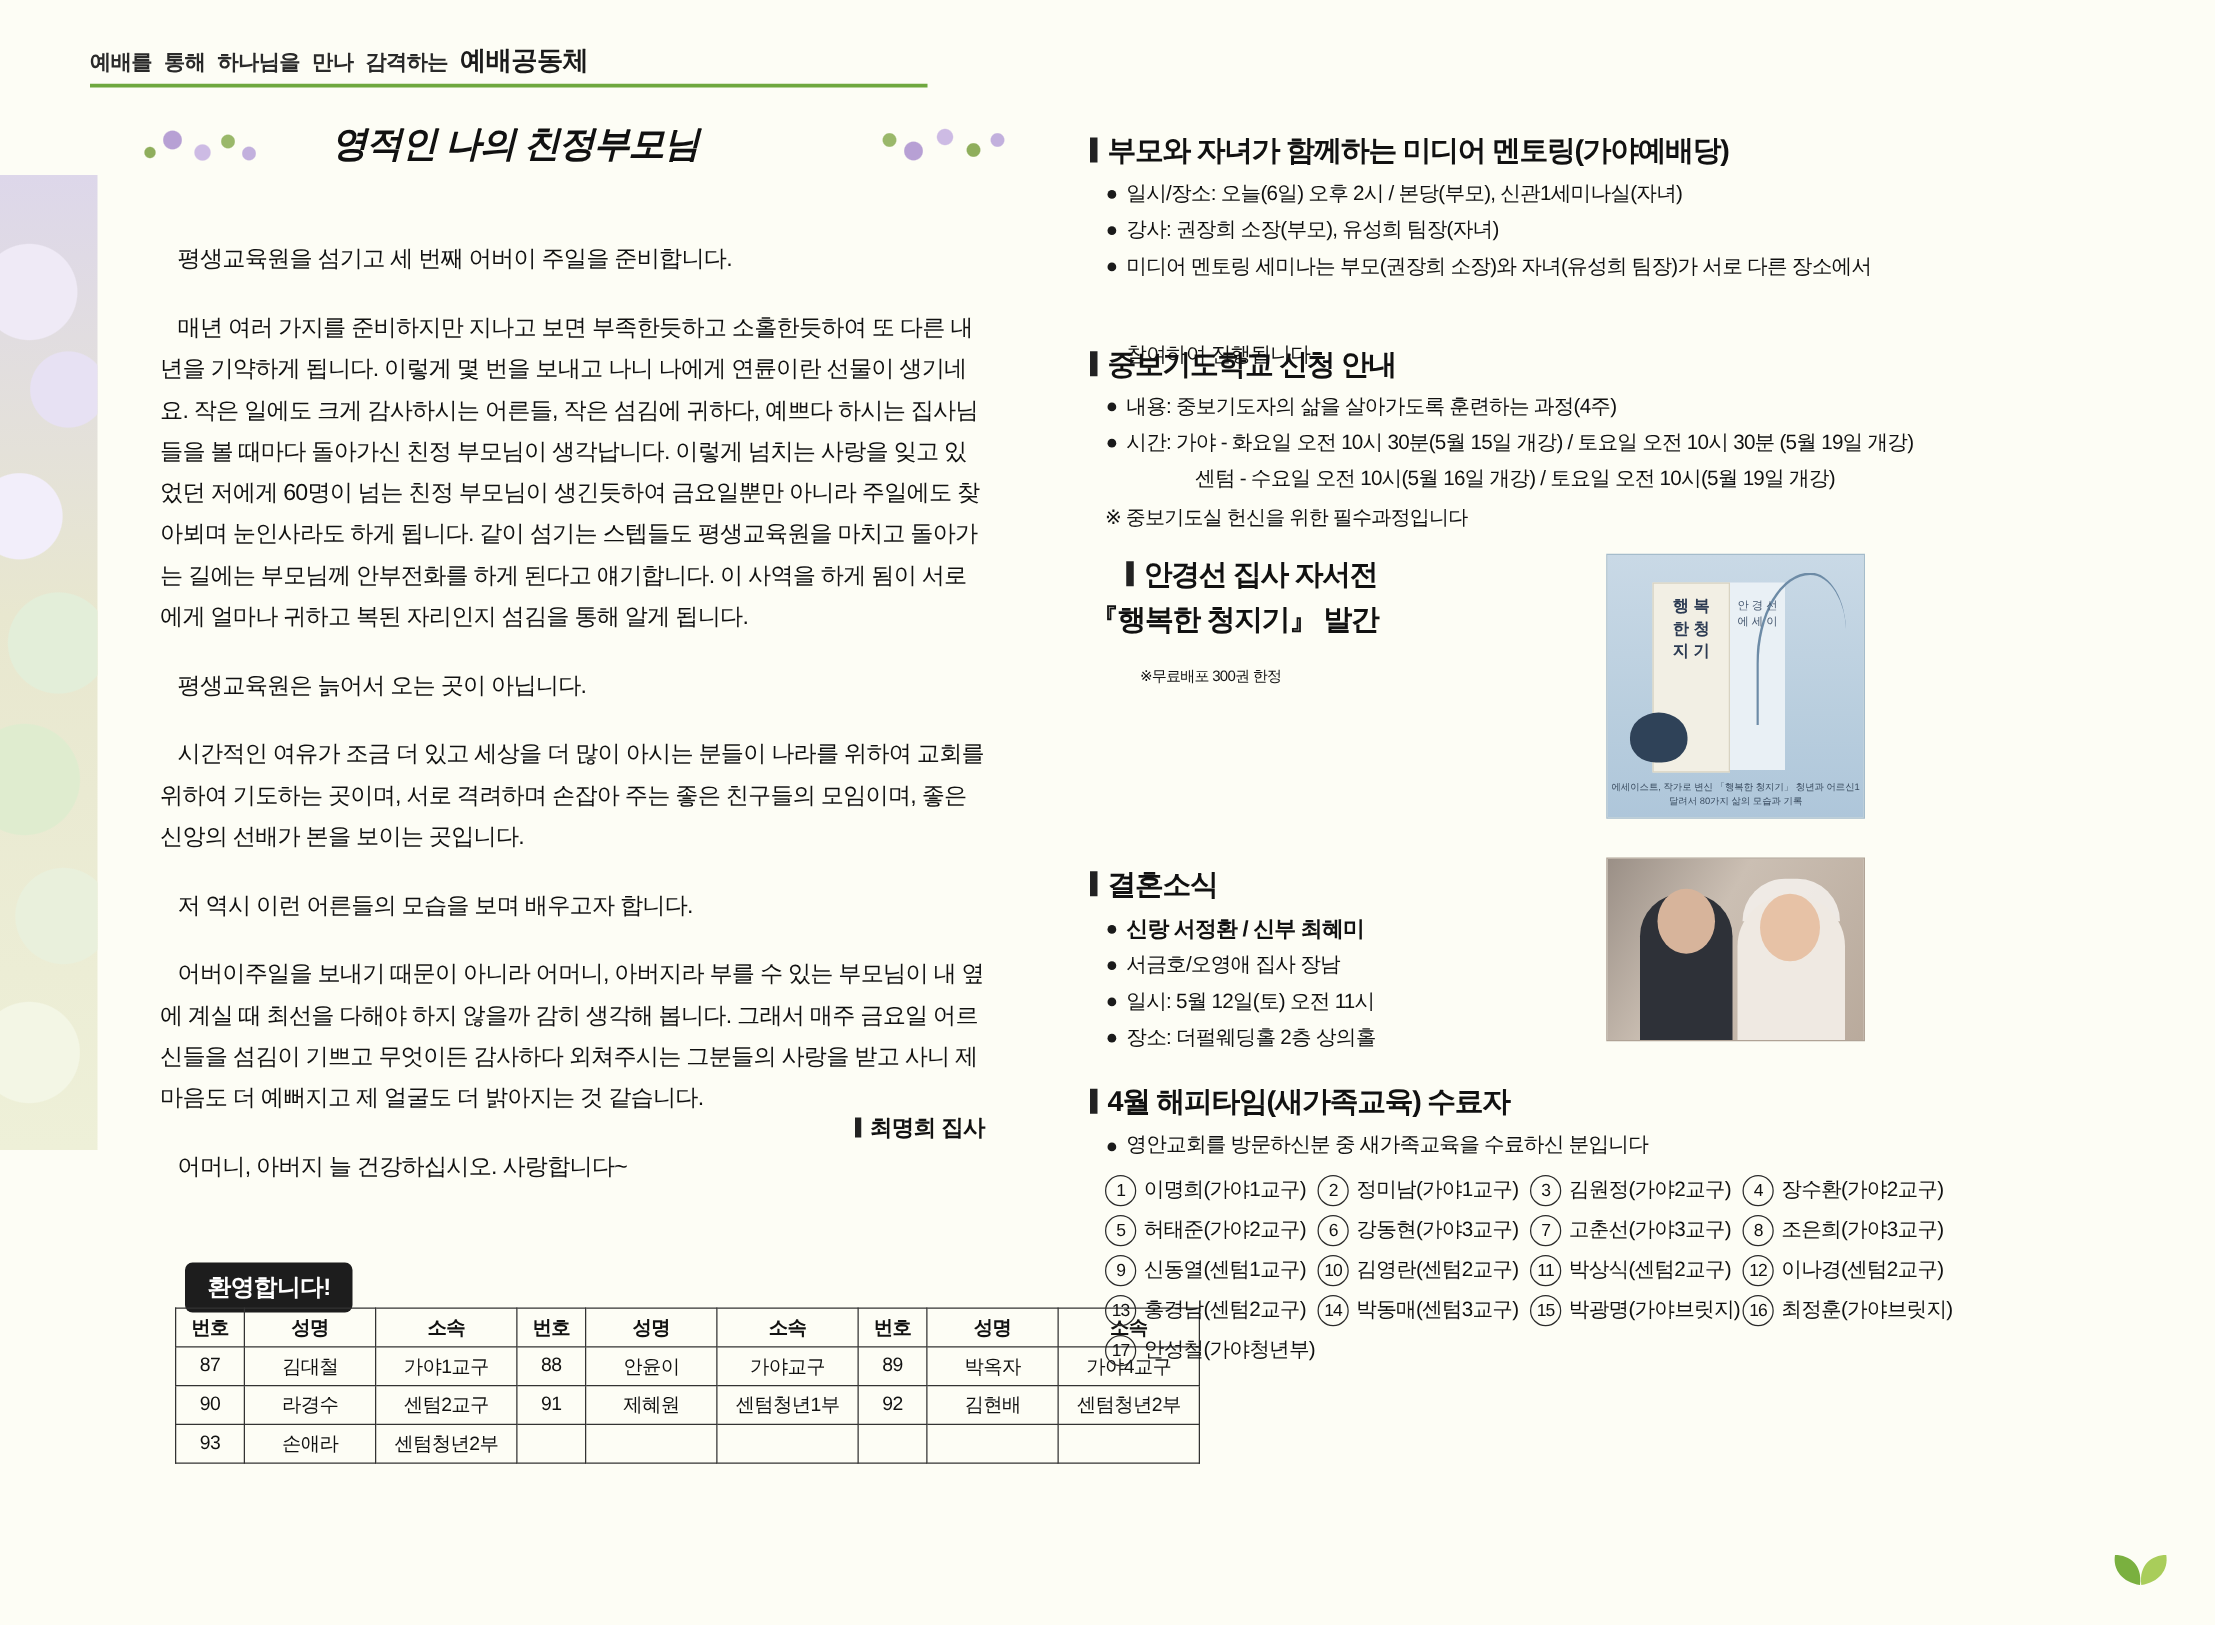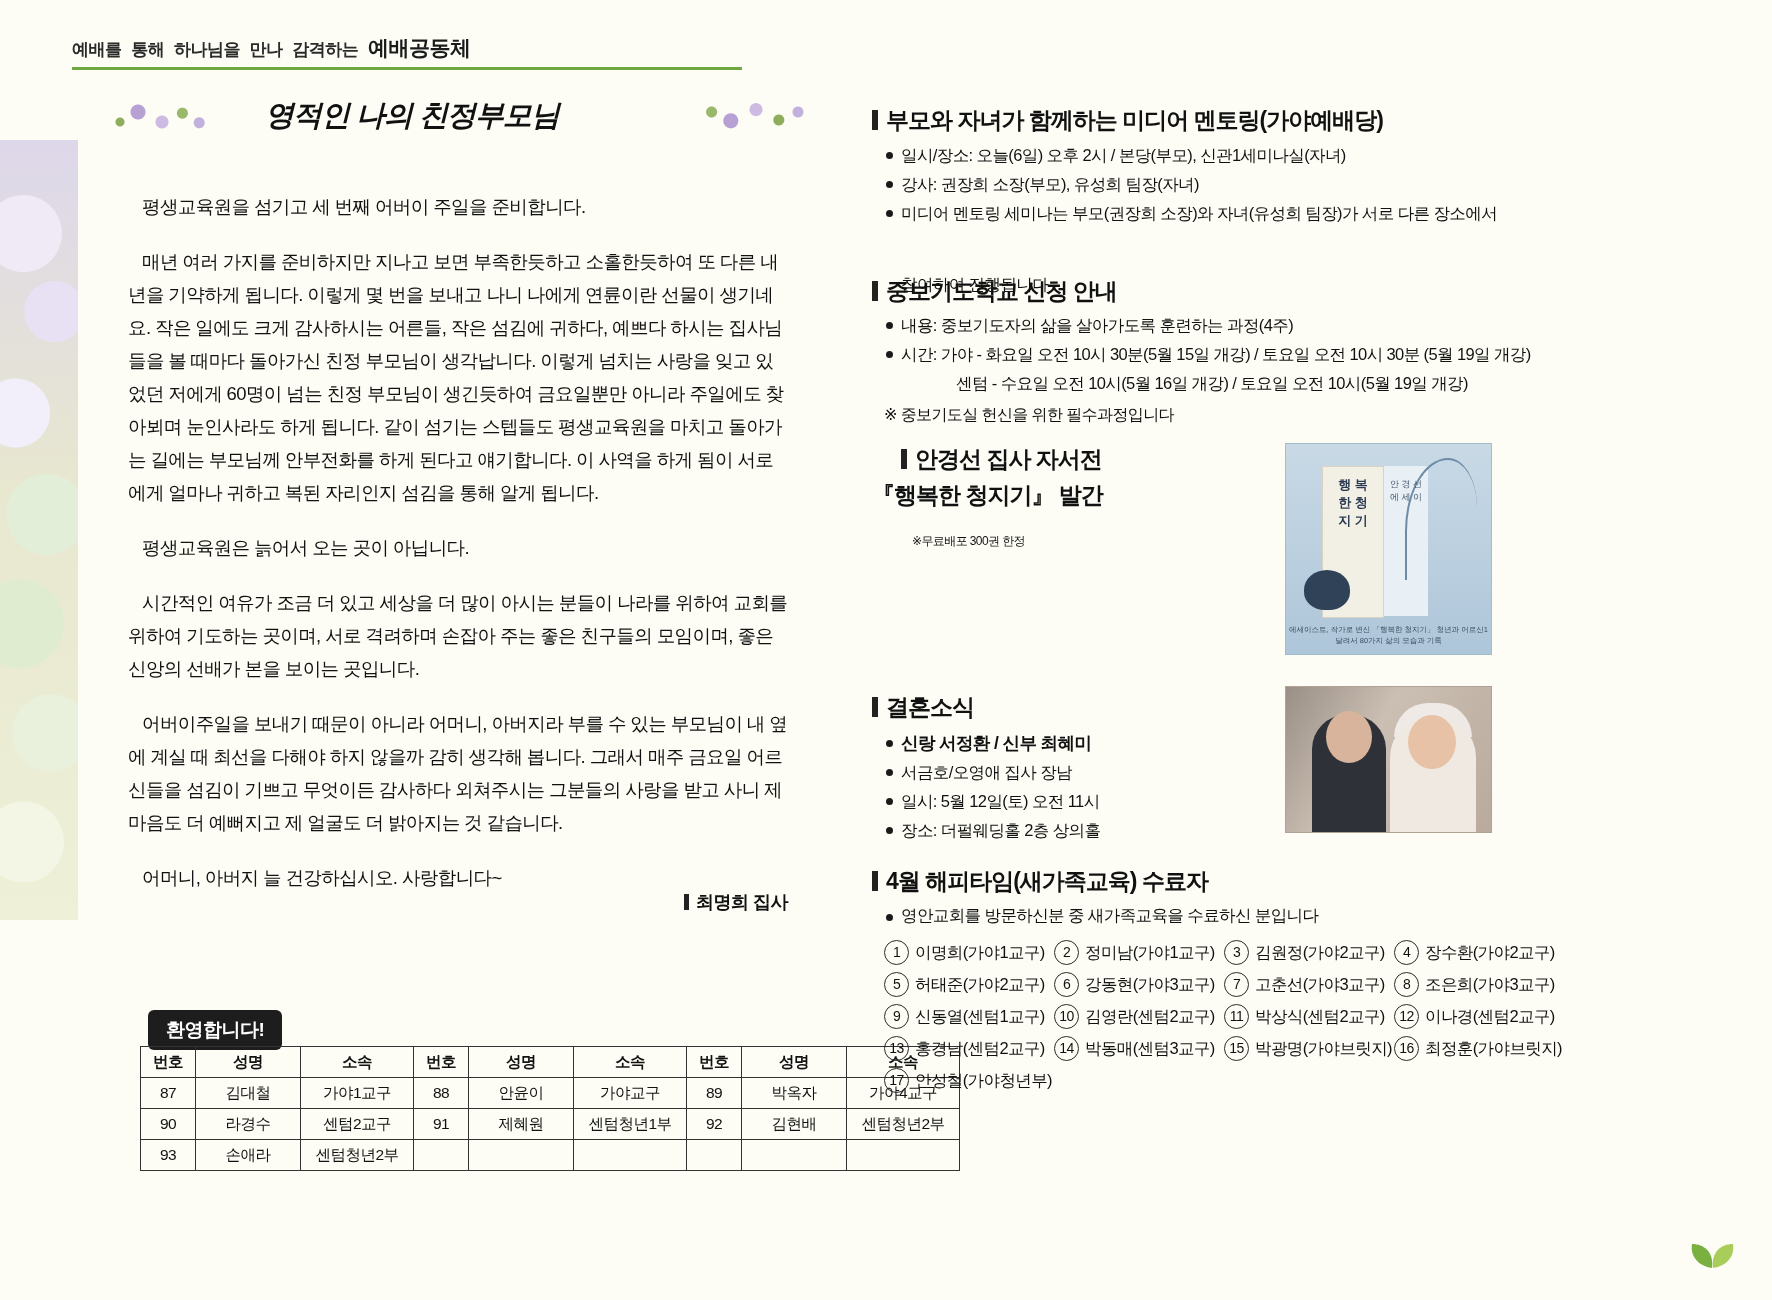--- a/index.html
+++ b/index.html
@@ -178,20 +178,21 @@
 
   <div class="orn" id="orn-left"></div>
   <div class="orn" id="orn-right"></div>
   <div id="article-title">영적인 나의 친정부모님</div>
 
   <div id="article-body">
     <p>평생교육원을 섬기고 세 번째 어버이 주일을 준비합니다.</p>
     <p>매년 여러 가지를 준비하지만 지나고 보면 부족한듯하고 소홀한듯하여  또 다른 내년을 기약하게 됩니다. 이렇게  몇 번을 보내고 나니 나에게 연륜이란 선물이 생기네요. 작은 일에도 크게 감사하시는 어른들, 작은 섬김에 귀하다, 예쁘다 하시는 집사님들을 볼 때마다 돌아가신 친정 부모님이 생각납니다. 이렇게 넘치는 사랑을 잊고 있었던 저에게 60명이 넘는 친정 부모님이 생긴듯하여 금요일뿐만 아니라 주일에도 찾아뵈며 눈인사라도 하게 됩니다. 같이 섬기는 스텝들도 평생교육원을 마치고 돌아가는 길에는 부모님께 안부전화를 하게 된다고 얘기합니다. 이 사역을 하게 됨이 서로에게 얼마나 귀하고 복된 자리인지 섬김을 통해 알게 됩니다.</p>
     <p>평생교육원은 늙어서 오는 곳이 아닙니다.</p>
     <p>시간적인 여유가 조금 더 있고 세상을 더 많이 아시는 분들이 나라를 위하여 교회를 위하여 기도하는 곳이며, 서로 격려하며 손잡아 주는 좋은 친구들의 모임이며, 좋은 신앙의 선배가 본을 보이는 곳입니다.</p>
+    <p>저 역시 이런 어른들의 모습을 보며 배우고자 합니다.</p>
     <p>어버이주일을 보내기 때문이 아니라 어머니, 아버지라 부를 수 있는 부모님이 내 옆에 계실 때 최선을 다해야 하지 않을까 감히 생각해 봅니다. 그래서 매주 금요일 어르신들을 섬김이 기쁘고 무엇이든 감사하다 외쳐주시는 그분들의 사랑을 받고 사니 제 마음도 더 예뻐지고 제 얼굴도 더 밝아지는 것 같습니다.</p>
     <p>어머니, 아버지 늘 건강하십시오. 사랑합니다~</p>
   </div>
 
   <div id="article-sign">
     <span class="bar"></span><span>최명희 집사</span>
   </div>
 
   <div id="welcome-badge">환영합니다!</div>
   <table id="welcome-table">

